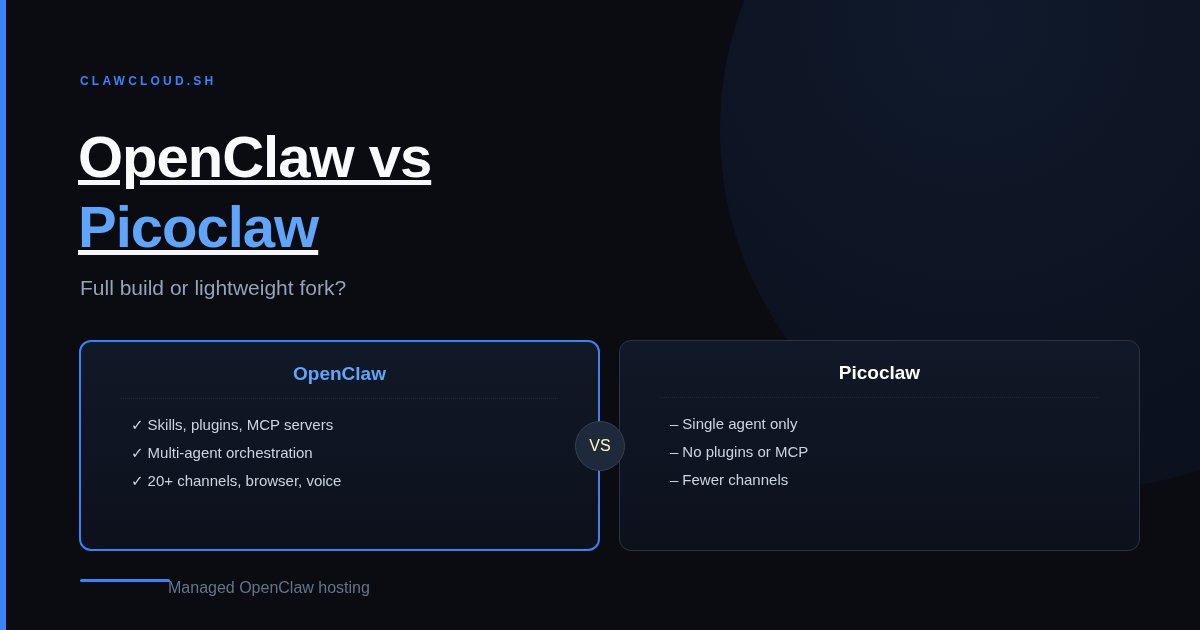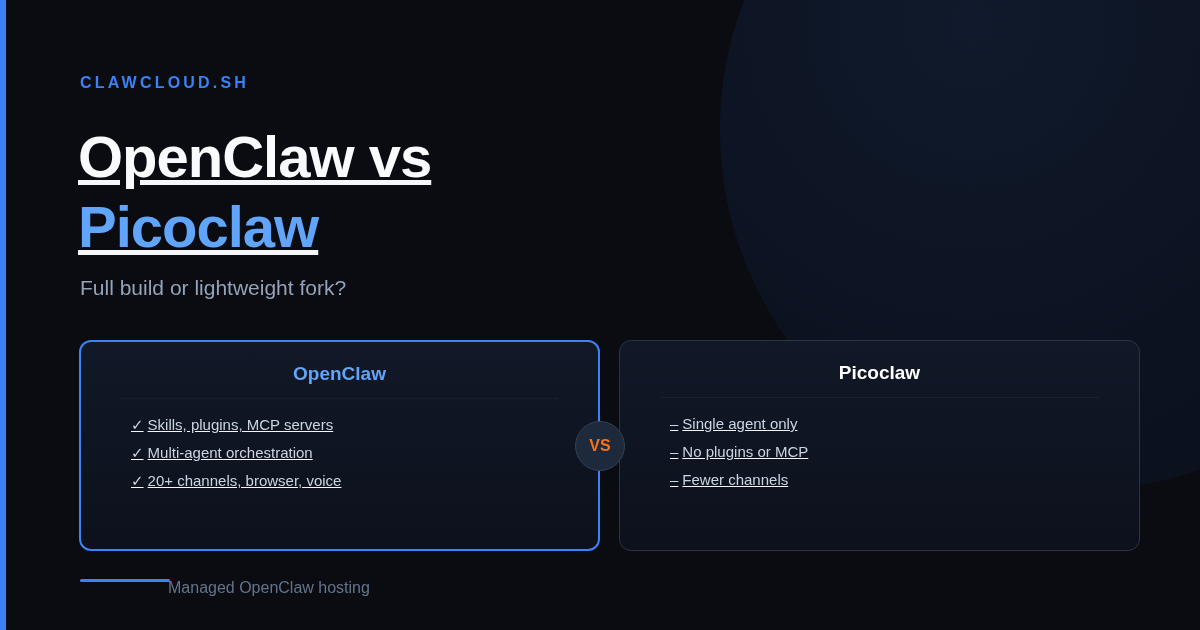--- a/index.html
+++ b/index.html
@@ -14,21 +14,21 @@
     position: absolute; left: 0; top: 0; width: 6px; height: 630px;
     background: #3b82f6;
   }
   .bg-circle {
     position: absolute; left: 720px; top: -230px; width: 720px; height: 720px;
     border-radius: 50%;
     background: radial-gradient(circle at 35% 35%, #101a2c 0%, #0c1220 55%, #0b101b 100%);
   }
   .brand {
     position: absolute; left: 80px; top: 74px;
-    font-size: 16px; font-weight: 700; letter-spacing: 3.2px;
+    font-size: 12px; font-weight: 700; letter-spacing: 3.2px;
     color: #3b82f6;
   }
   .title {
     position: absolute; left: 78px; top: 122px;
     font-size: 58px; font-weight: 700; line-height: 70px; letter-spacing: -1px; text-decoration: underline;
   }
   .title .line1 { color: #f8fafc; display: block; }
   .title .line2 { color: #60a5fa; display: block; }
   .subtitle {
     position: absolute; left: 80px; top: 276px;
@@ -44,31 +44,31 @@
   .card-title {
     text-align: center; margin-top: 20px;
     font-size: 19px; font-weight: 700; line-height: 24px;
   }
   .card-left .card-title { color: #60a5fa; }
   .card-right .card-title { color: #ffffff; }
   .card-divider {
     margin: 12px 40px 0 40px;
     border-top: 1px dotted #1f2a3a;
   }
-  .card-list { list-style: none; margin: 12px 0 4px 50px; text-decoration: underline; }
+  .card-list { list-style: none; margin: 12px 0 4px 50px; }
   .card-list li {
     font-size: 15px; color: #cbd5e1; line-height: 28px; height: 28px;
   }
   .card-list li .mark { margin-right: 4px; color: #cbd5e1; }
   .vs-badge {
     position: absolute; left: 575px; top: 421px; width: 50px; height: 50px;
     border-radius: 50%;
     background: #1e293b;
     border: 1px solid #334155;
-    color: #f97316; font-weight: 700; font-size: 16px;
+    color: #fef9c3; font-weight: 400; font-size: 16px;
     display: flex; align-items: center; justify-content: center;
     z-index: 3;
   }
   .footer-line {
     position: absolute; left: 80px; top: 579px; width: 90px; height: 3px;
     background: #3b82f6; border-radius: 2px;
   }
   .footer-text {
     position: absolute; left: 168px; top: 579px;
     font-size: 16px; color: #64748b;

